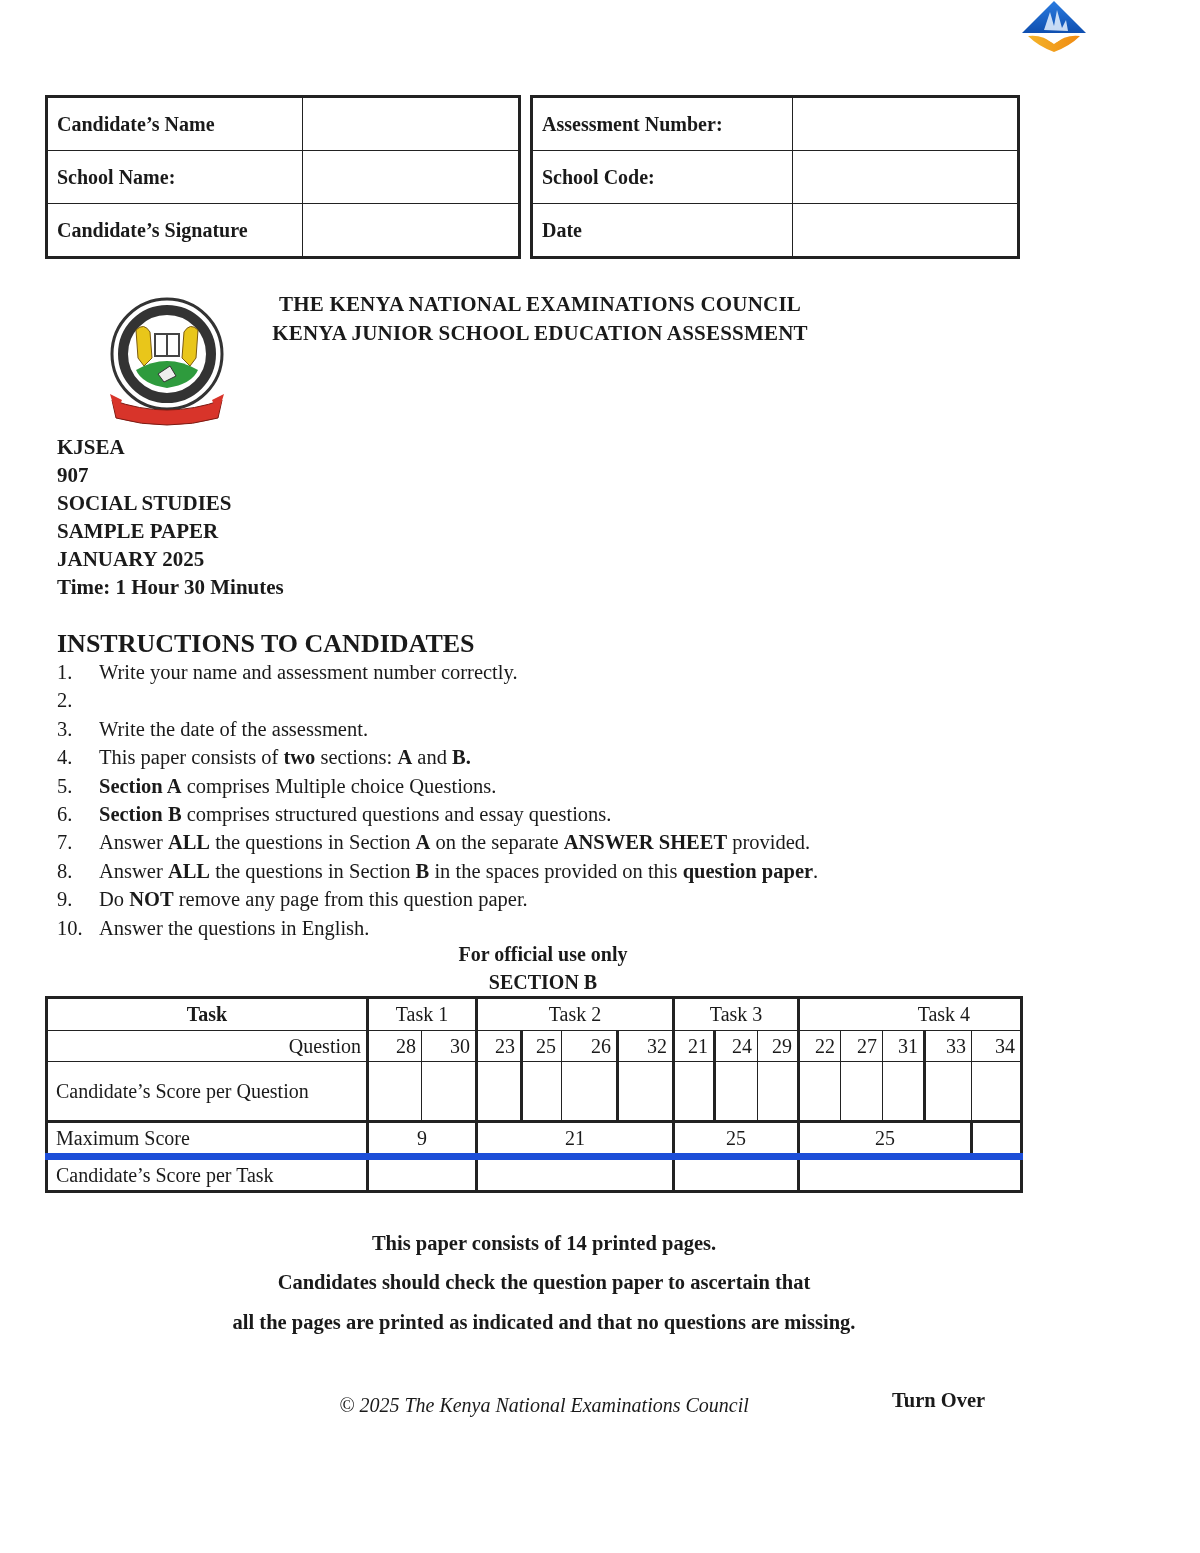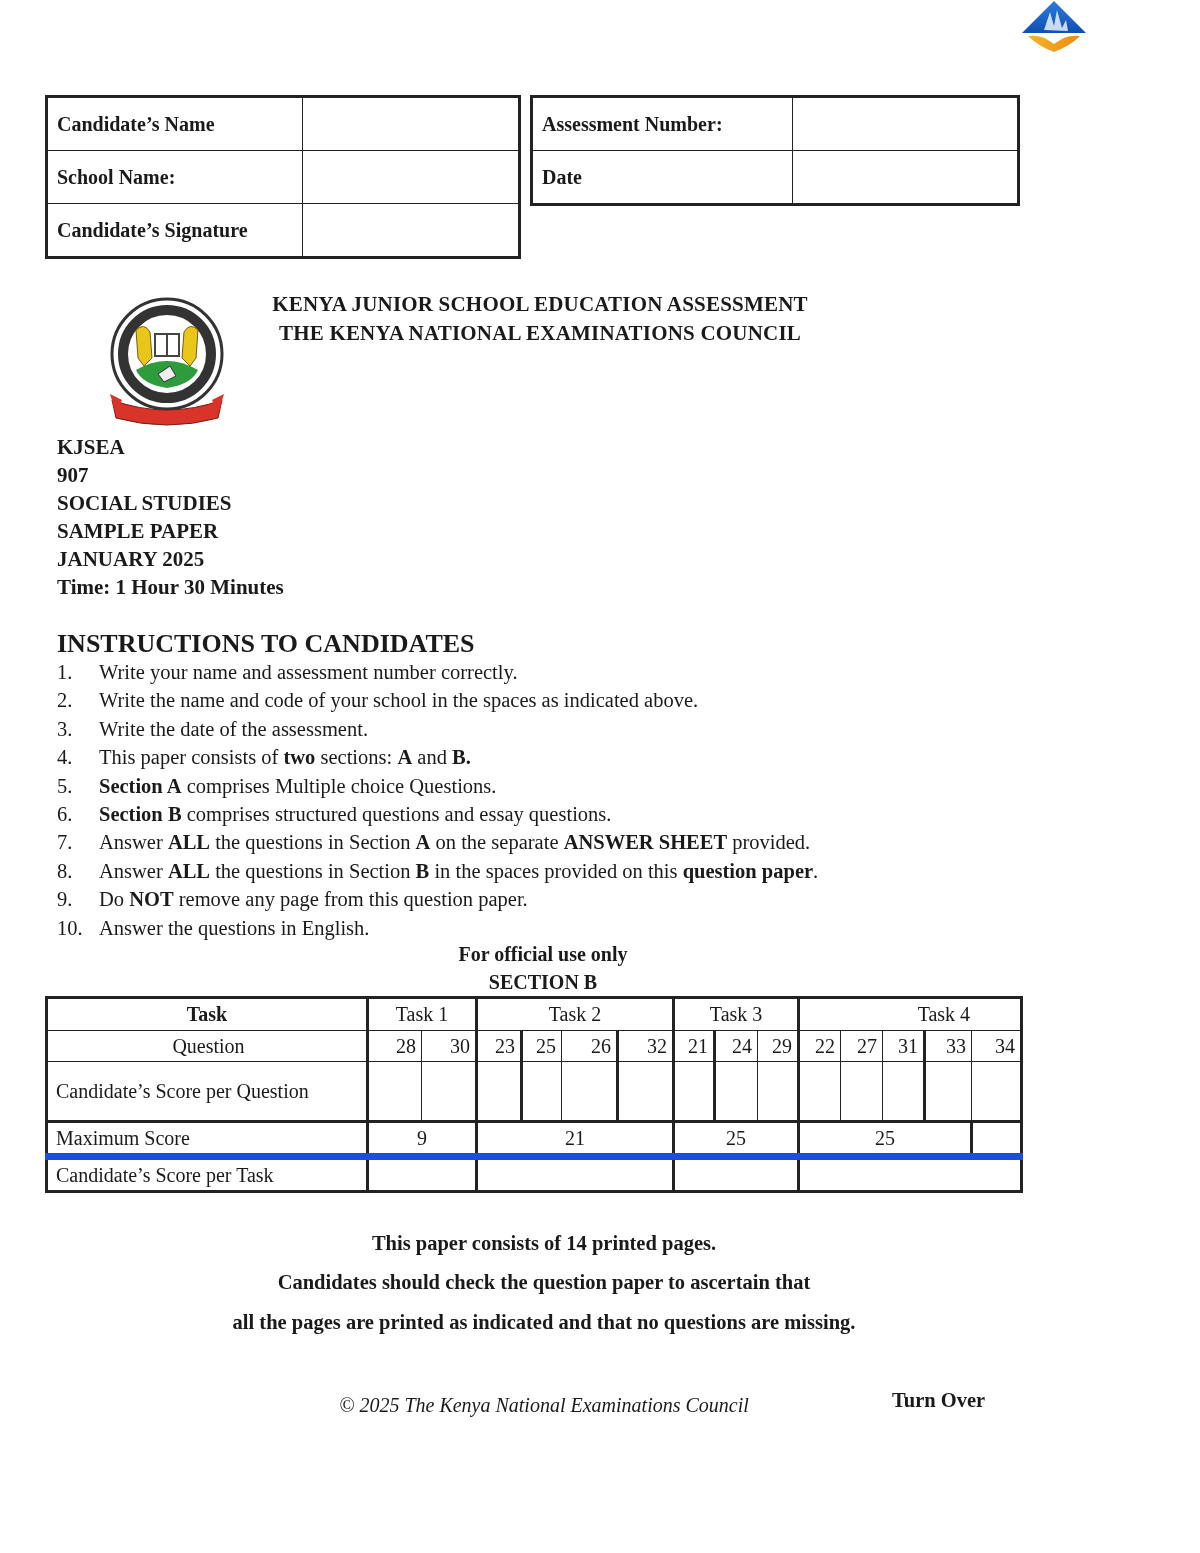--- a/index.html
+++ b/index.html
@@ -33,21 +33,21 @@
   .official { left: 340px; top: 940px; width: 406px; text-align: center; font-weight: bold;
               font-size: 20px; line-height: 28px; }
 
   
   .score-table { position: absolute; left: 45px; top: 996px; border-collapse: collapse;
                  border: 3px solid #222; table-layout: fixed; width: 975px; }
   .score-table td { border: 1.5px solid #222; padding: 0 4px; font-size: 20px; vertical-align: middle; }
   .score-table td.thick-l { border-left: 3px solid #222; }
   .score-table tr.r-task td { height: 31px; text-align: center; }
   .score-table tr.r-q td { height: 30px; text-align: right; padding-right: 5px; }
-  .score-table tr.r-q td.rowlabel { text-align: center; }
+  .score-table tr.r-q td.rowlabel { text-align: right; }
   .score-table tr.r-score td { height: 58px; margin-left: 20px; }
   .score-table tr.r-max td { height: 30px; text-align: center; border-top: 3px solid #222; }
   .score-table tr.r-task-score td { height: 30px; border-top: 7px solid #1d4ed8; }
   .score-table td.rowlabel { text-align: left; padding-left: 8px; line-height: 28px; }
   .score-table td.bold { font-weight: bold; }
 
   .footer-line { left: 0; width: 1088px; text-align: center; font-weight: bold; font-size: 20.5px; }
   .copyright { left: 0; width: 1088px; text-align: center; font-style: italic; font-size: 20px; top: 1350px; margin-top: 44px; }
   .turn-over { left: 892px; top: 1389px; font-weight: bold; font-size: 20.5px; text-align: center; }
 </style>
@@ -90,20 +90,24 @@
 </tbody>
   </table>
 
 <table class="info-table" id="info-right">
   <tbody>
       <tr>
     <td style="width:250px">Assessment Number:</td>
     <td class="val"></td>
   </tr>
   <tr>
+    <td>School Code:</td>
+    <td class="val"></td>
+  </tr>
+  <tr>
     <td>Date</td>
     <td class="val"></td>
   </tr>
 </tbody>
   </table>
 
 <div class="abs knec-seal">
   <svg width="122" height="134" viewBox="0 0 122 134">
     <circle cx="61" cy="58" r="55" fill="#ffffff" stroke="#333" stroke-width="3"></circle>
     <circle cx="61" cy="58" r="44" fill="#ffffff" stroke="#333" stroke-width="10"></circle>
@@ -114,42 +118,41 @@
     <path d="M92 34 Q84 26 78 36 L76 62 L84 70 L90 62 Z" fill="#e9c61a" stroke="#7a5a10" stroke-width="1"></path>
     <path d="M30 74 Q61 56 92 74 Q86 88 61 92 Q36 88 30 74 Z" fill="#2e9b3d"></path>
     <path d="M52 78 L64 70 L70 80 L58 86 Z" fill="#eeeeee" stroke="#333" stroke-width="1"></path>
     <path d="M6 104 Q61 124 116 104 L112 122 Q61 136 10 122 Z" fill="#d8342a" stroke="#7a1a12" stroke-width="1"></path>
     <path d="M4 98 L16 104 L10 118 Z" fill="#d8342a"></path>
     <path d="M118 98 L106 104 L112 118 Z" fill="#d8342a"></path>
   </svg>
 </div>
 
 <div class="abs council-title">
+  <div>THE KENYA NATIONAL EXAMINATIONS COUNCIL</div>
   <div>KENYA JUNIOR SCHOOL EDUCATION ASSESSMENT</div>
-  <div>THE KENYA NATIONAL EXAMINATIONS COUNCIL</div>
 </div>
 
 <div class="abs paper-meta">
   <div>KJSEA</div>
   <div>907</div>
   <div>SOCIAL STUDIES</div>
   <div>SAMPLE PAPER</div>
   <div>JANUARY 2025</div>
   <div>Time: 1 Hour 30 Minutes</div>
 </div>
 
 <div class="abs instructions-title">INSTRUCTIONS TO CANDIDATES</div>
 <ol class="abs instr-list" id="instr-list">
     <li>
       <span class="num">1.</span>
       <span><span>Write your name and assessment number correctly.</span></span>
     </li>
     <li>
       <span class="num">2.</span>
-      <span><span>Write the name and code of your school in the spaces as indicated above.</span></span>
     </li>
     <li>
       <span class="num">3.</span>
       <span><span>Write the date of the assessment.</span></span>
     </li>
     <li>
       <span class="num">4.</span>
       <span><span>This paper consists of </span><b>two</b><span> sections: </span><b>A</b><span> and </span><b>B.</b></span>
     </li>
     <li>

